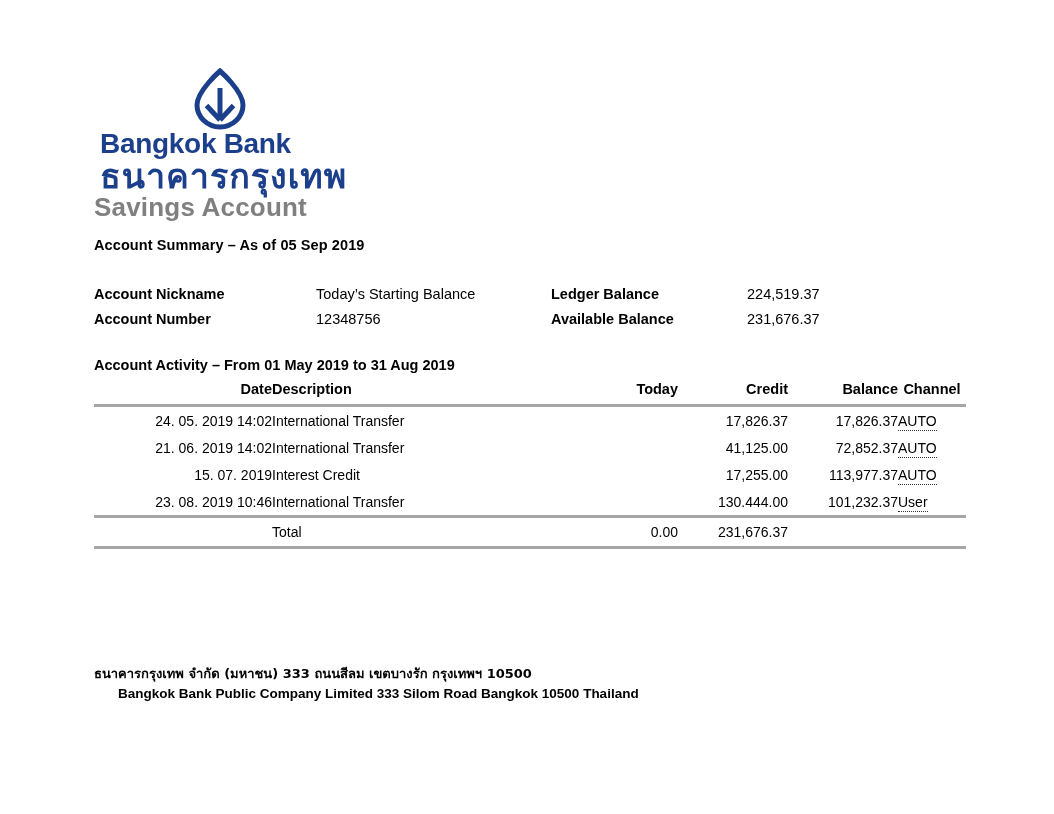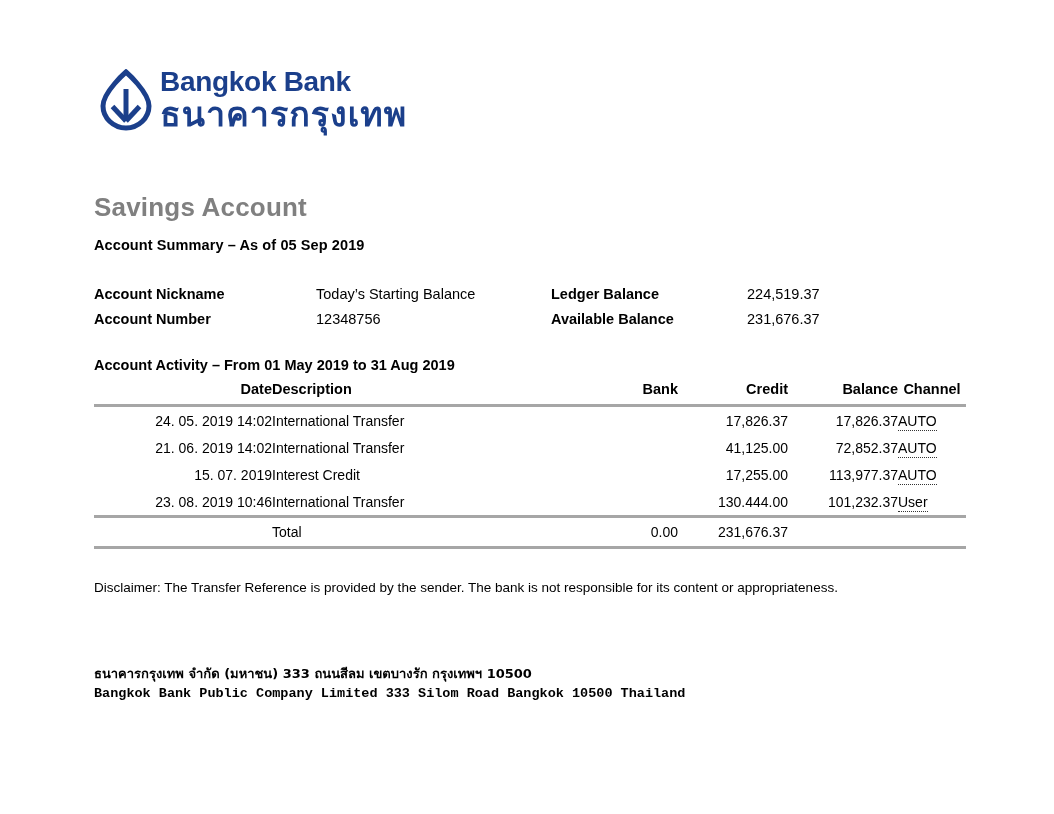--- a/index.html
+++ b/index.html
@@ -22,20 +22,21 @@
     height: 814px;
   }
 
   
   .logo-block {
     position: absolute;
     left: 100px;
     top: 68px;
     display: flex;
     align-items: center;
+    flex-direction: column;
   }
   .logo-mark {
     width: 52px;
     height: 62px;
     flex: 0 0 auto;
     margin-right: 8px;
   }
   .logo-text {
     display: flex;
     flex-direction: column;
@@ -180,23 +181,24 @@
     font-size: 13.5px;
     font-weight: bold;
     line-height: 20px;
   }
   .footer-th {
     font-family: "DejaVu Sans", sans-serif;
     font-weight: bold;
     font-size: 13px;
   }
   .footer-en {
-    font-family: Liberation Mono, monospace;
+    font-family: Liberation Sans, sans-serif;
     font-weight: bold;
     font-size: 13.5px;
+    margin-left: 24px;
   }
 
   .watermark {
     position: absolute;
     left: 670px;
     top: 758px;
     width: 380px;
     height: 48px;
     color: #f4fbfc;
     font-size: 17px;
@@ -253,21 +255,21 @@
           <col class="col-desc">
           <col class="col-debit">
         <col class="col-credit">
           <col class="col-bal">
           <col class="col-chan">
       </colgroup>
       <thead>
         <tr>
           <th class="col-date">Date</th>
           <th class="col-desc">Description</th>
-          <th class="col-debit">Bank</th>
+          <th class="col-debit">Today</th>
           <th class="col-credit">Credit</th>
           <th class="col-bal">Balance</th>
           <th class="col-chan">Channel</th>
         </tr>
       </thead>
       <tbody id="activity-body">
         <tr class="head-rule">
             <td colspan="6"></td>
           </tr>
       <tr>
@@ -313,21 +315,20 @@
             <td class="col-bal"></td>
             <td class="col-chan"></td>
           </tr>
           <tr class="bottom-rule">
             <td colspan="6"></td>
           </tr>
         </tbody>
     </table>
   </div>
 
-  <div class="disclaimer">Disclaimer: The Transfer Reference is provided by the sender. The bank is not responsible for its content or appropriateness.</div>
 
   <div class="footer">
     <div class="footer-th">ธนาคารกรุงเทพ จำกัด (มหาชน) 333 ถนนสีลม เขตบางรัก กรุงเทพฯ 10500</div>
     <div class="footer-en">Bangkok Bank Public Company Limited 333 Silom Road Bangkok 10500 Thailand</div>
   </div>
 
   <div class="watermark"></div>
 
 </div>
 

